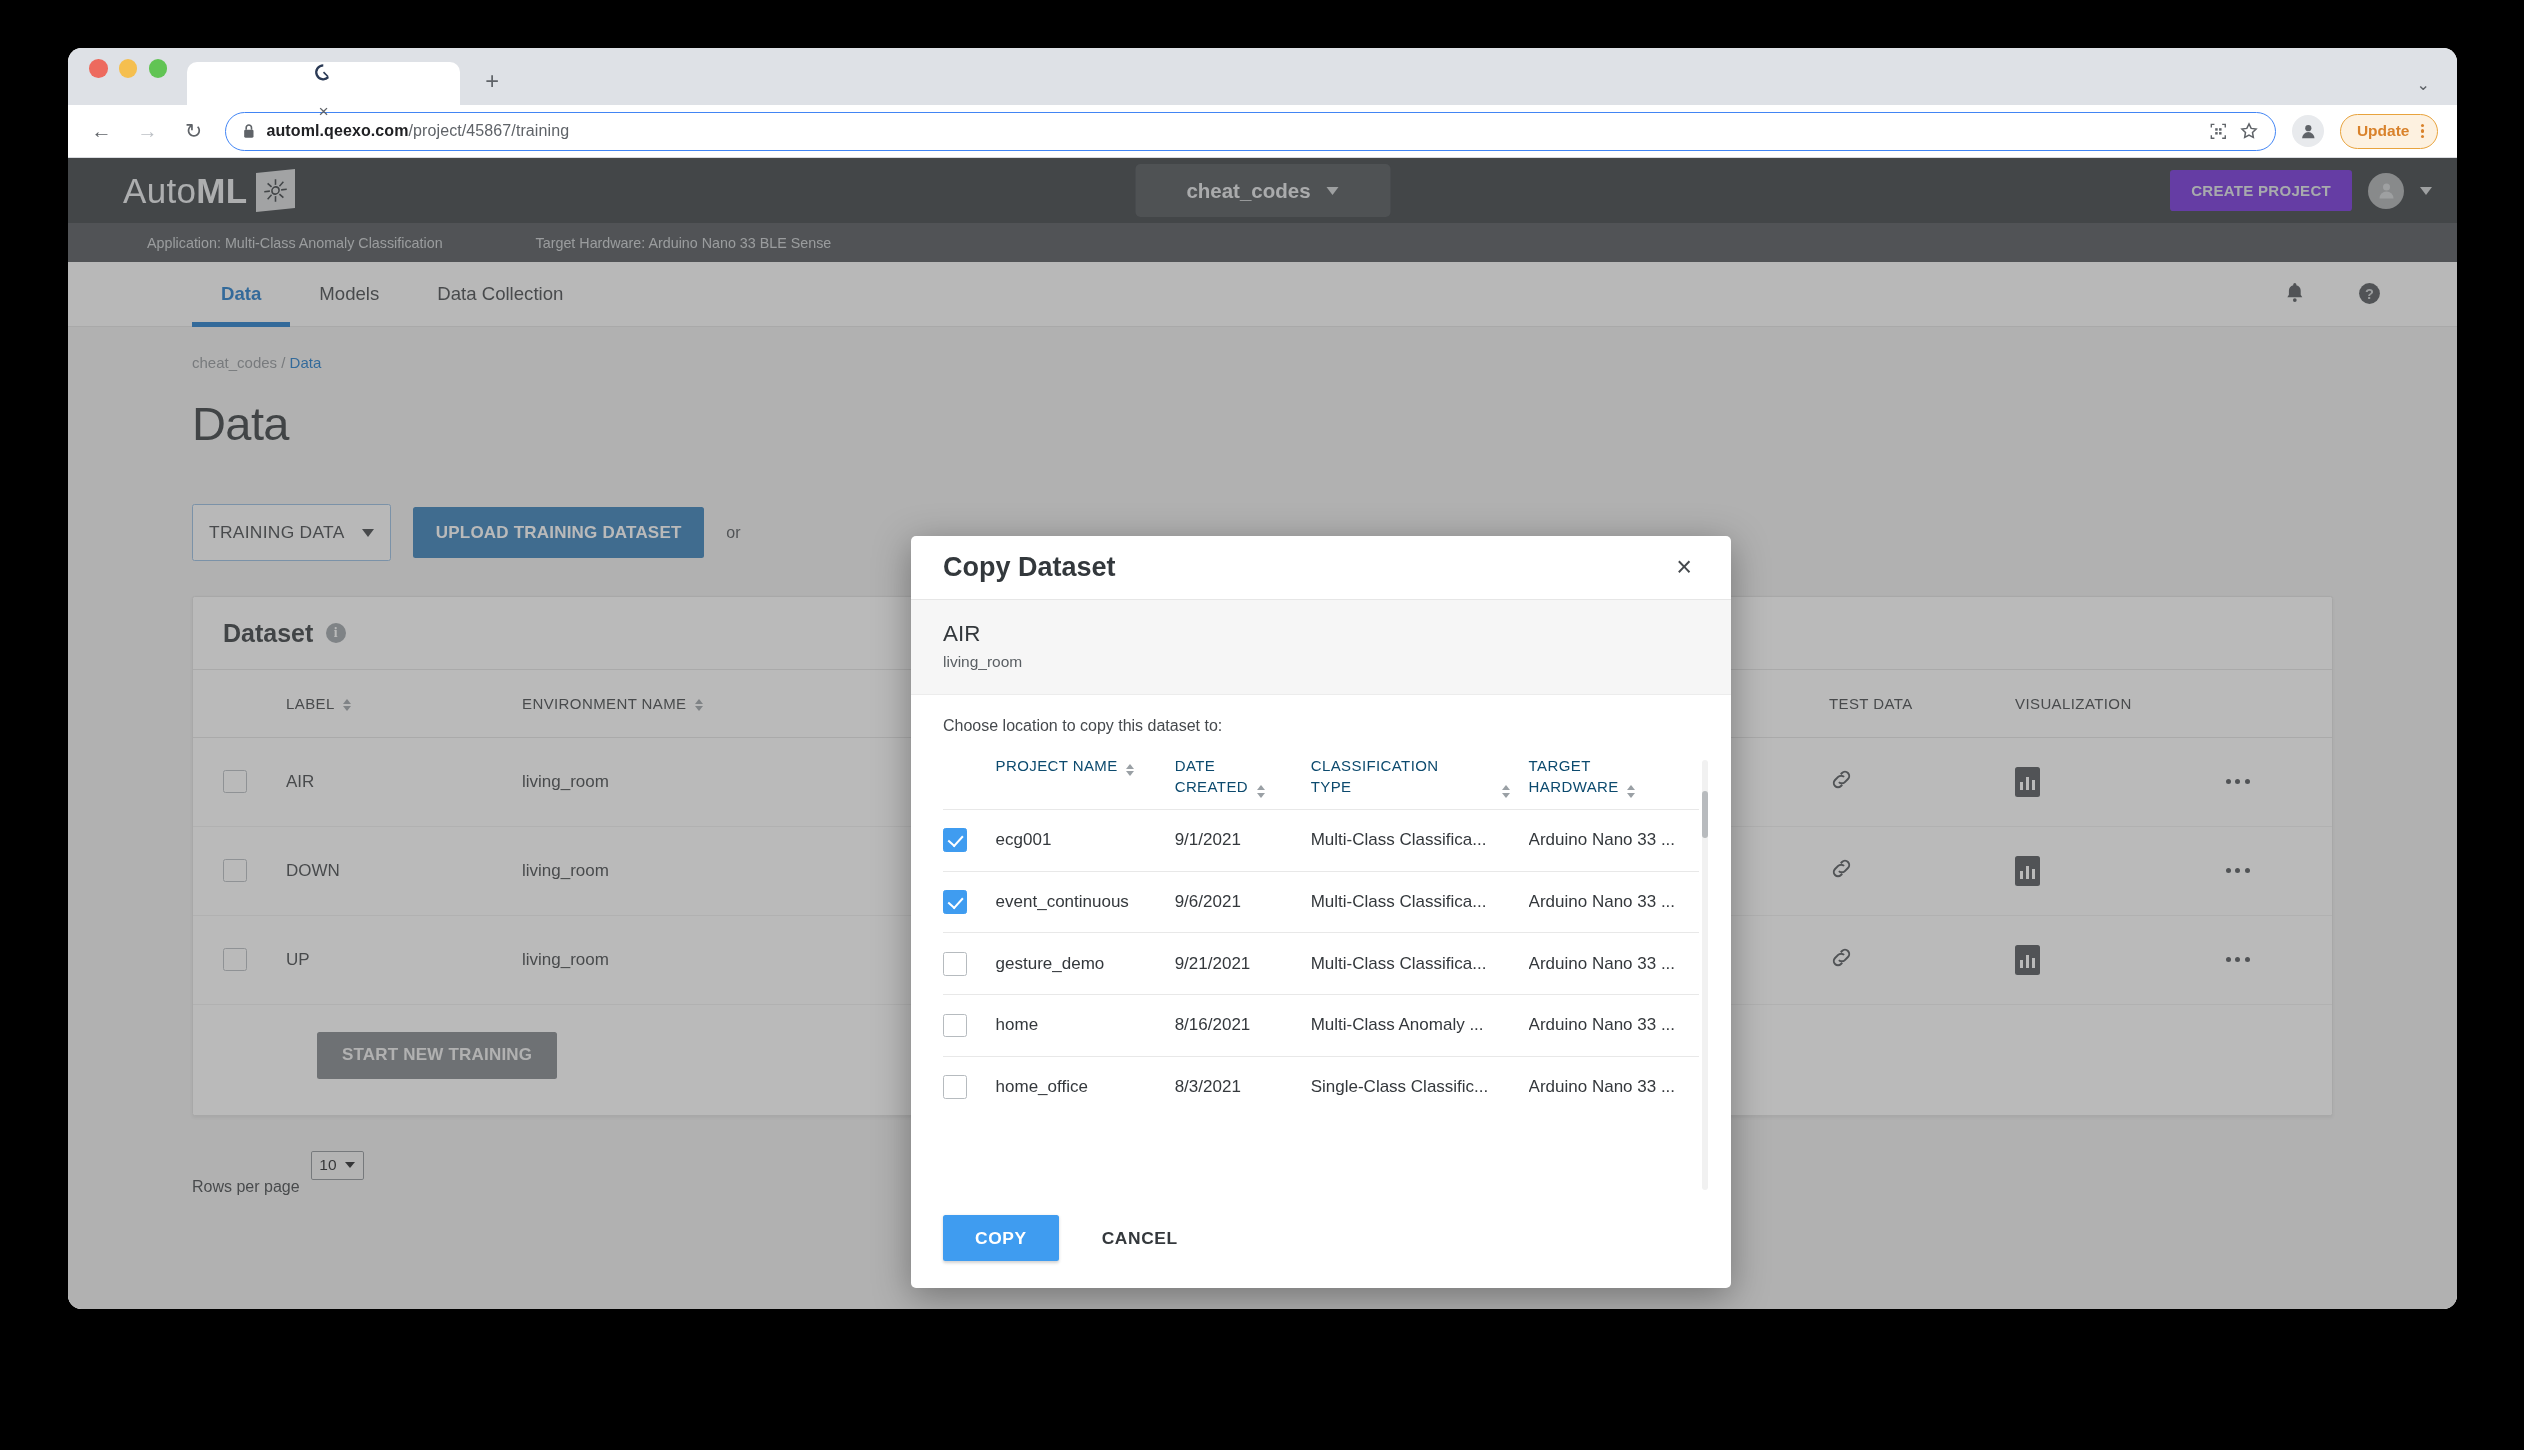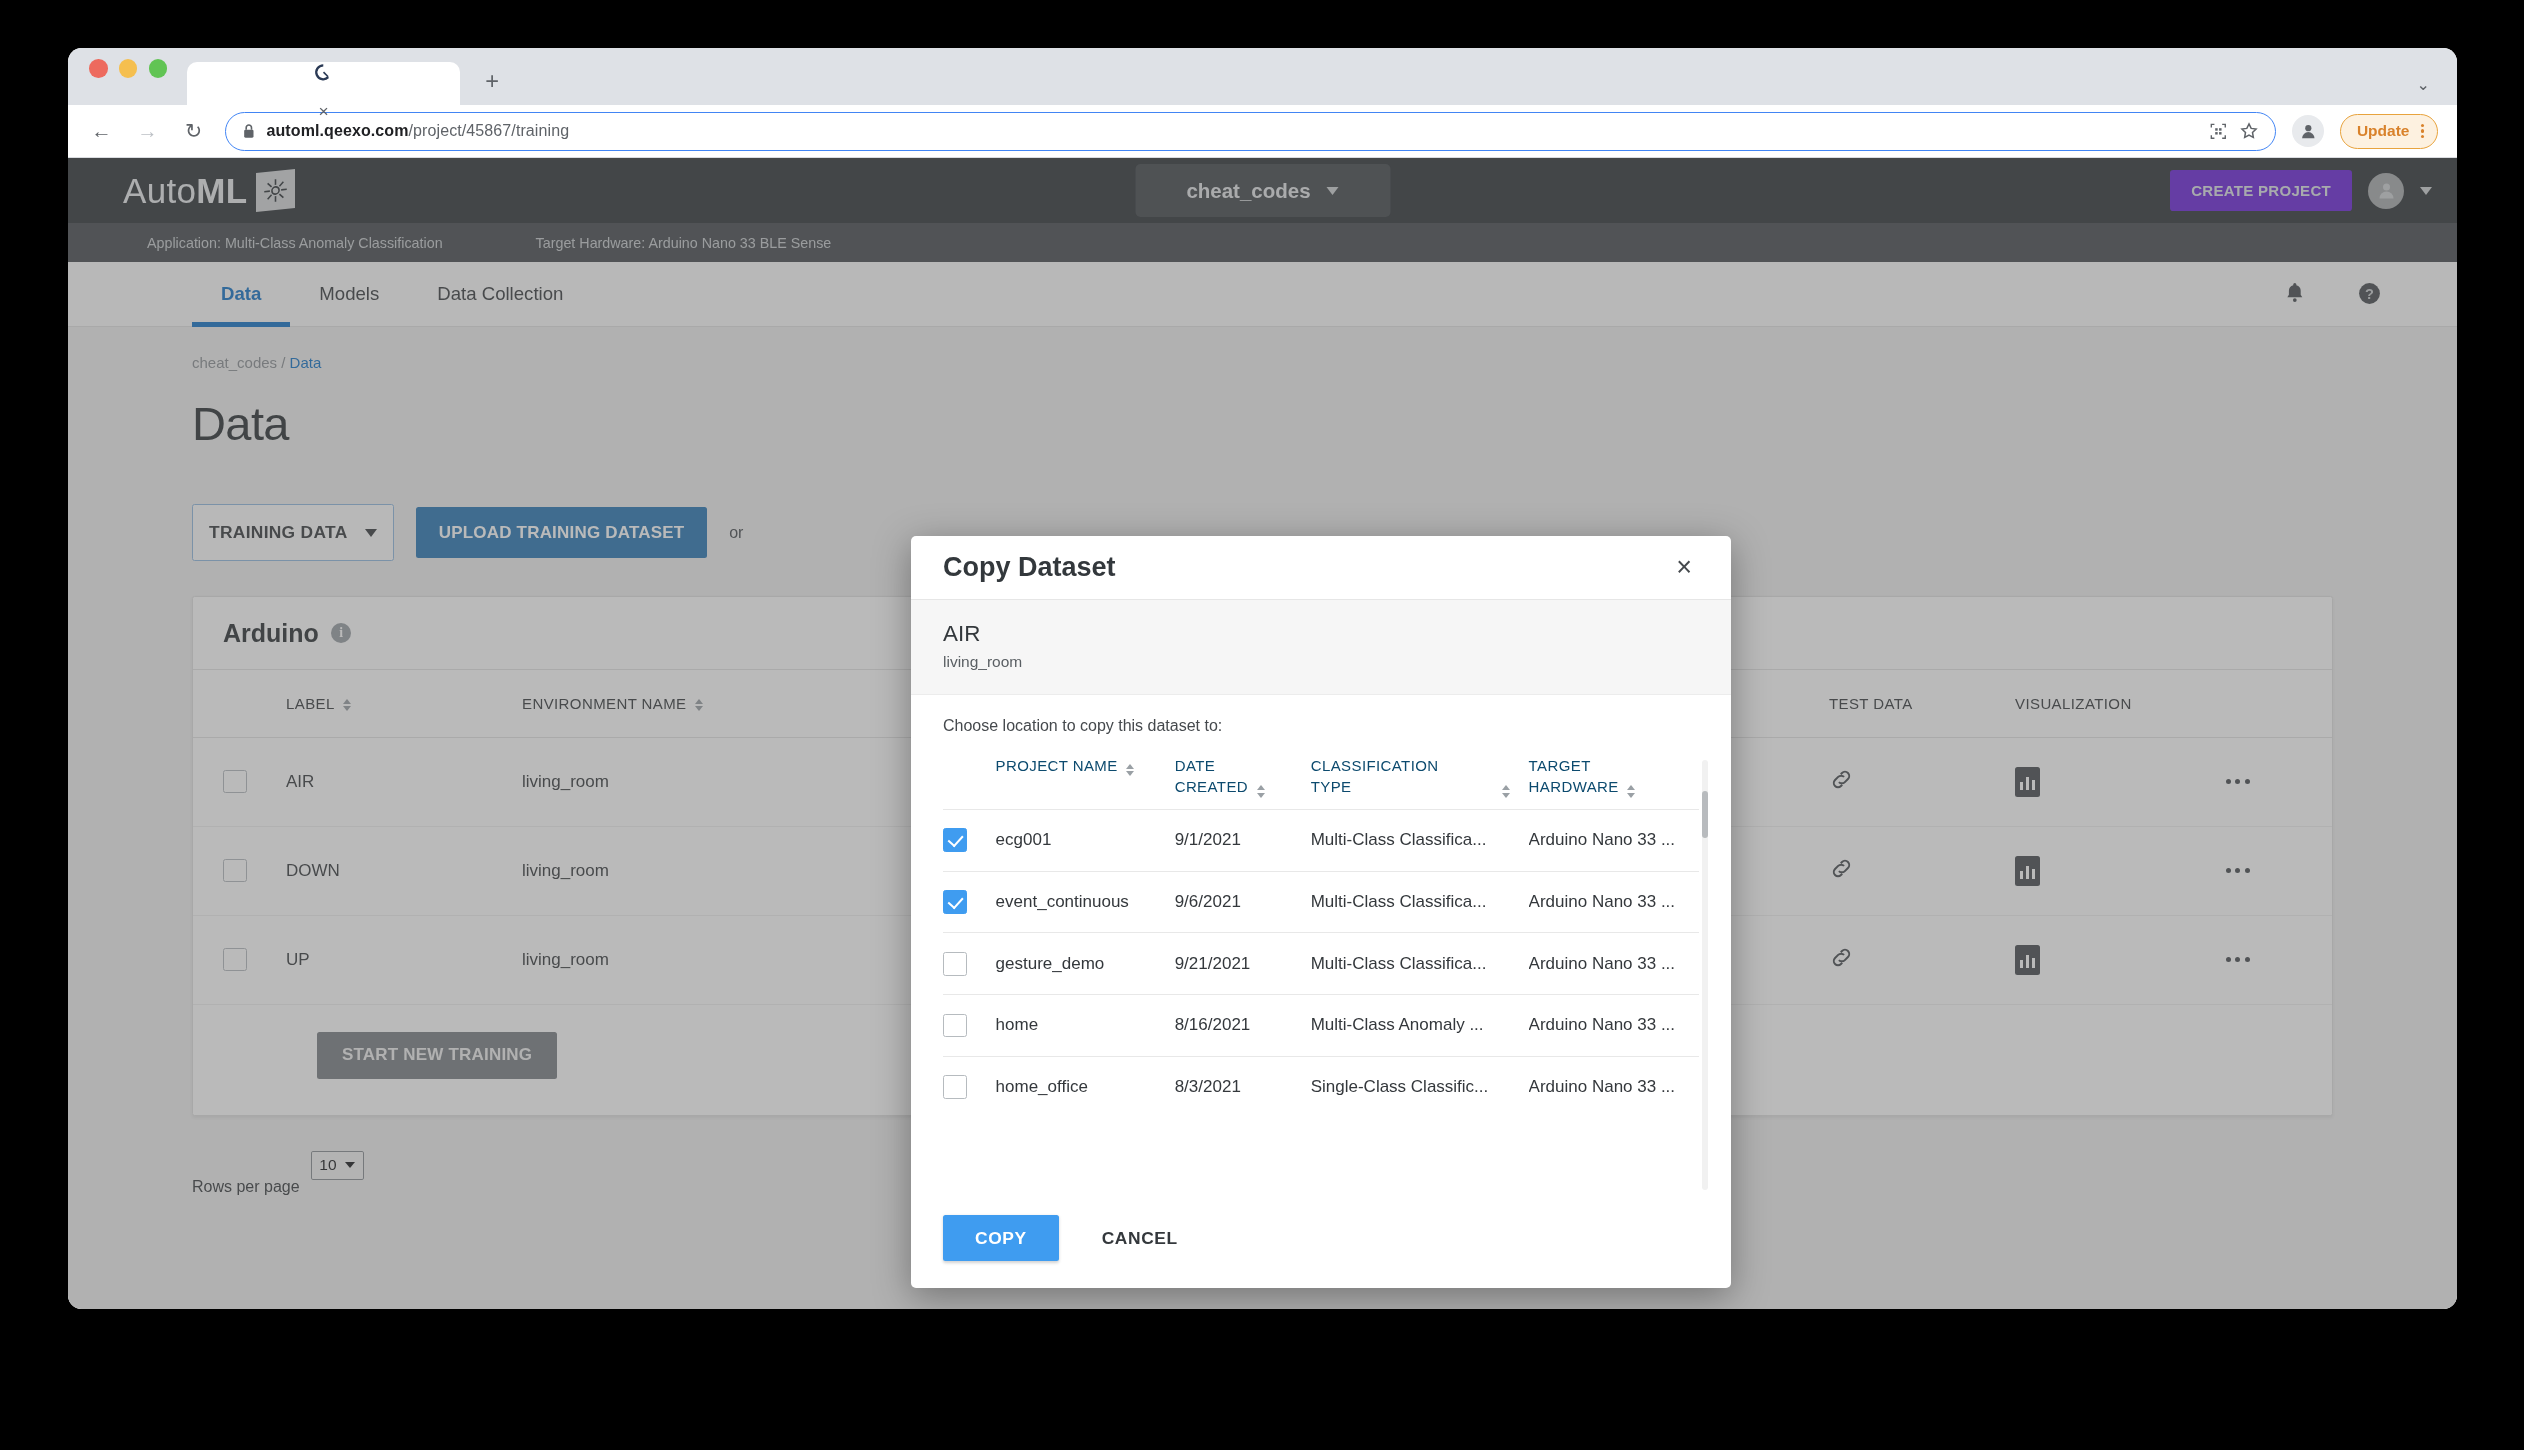--- a/index.html
+++ b/index.html
@@ -172,21 +172,21 @@
   .breadcrumb a { color:#1876c8; text-decoration:none; }
   .page-title { font-size: 47px; font-weight:400; color:#2f3437; margin-bottom: 53px; letter-spacing:-0.6px; }
 
   .controls-row { display:flex; align-items:center; gap: 22.4px; margin-bottom: 35px; }
   .select-box {
     height: 57px; min-width: 180px;
     border:1.2px solid #93bbe0; border-radius:2.5px;
     background:#fcfcfc;
     display:flex; align-items:center; justify-content:space-between;
     padding: 0 16px; gap: 17.4px;
-    font-size: 17.4px; font-weight:700; color:#3b3f42; letter-spacing:0.3px;
+    font-size: 17.4px; font-weight:400; color:#3b3f42; letter-spacing:0.3px;
   }
   .upload-btn {
     height: 51px; background:#2d79b5; color:#fff;
     display:flex; align-items:center; padding: 0 22.4px;
     border-radius:2.5px; font-size:17px; font-weight:600; letter-spacing:0.2px;
   }
   .or-text { font-size: 16px; color:#4a4f53; }
 
   
   .data-card {
@@ -480,21 +480,21 @@
           <span class="caret-down" style="border-top-color:#3b3f42;"></span>
         </div>
         <div class="upload-btn">
           <span>UPLOAD TRAINING DATASET</span>
         </div>
         <span class="or-text">or</span>
       </div>
 
       <div class="data-card">
         <div class="card-head">
-          <h2>Arduino</h2>
+          <h2>Dataset</h2>
           <span class="info-dot">i</span>
         </div>
 
         <table class="data-table">
           <thead>
             <tr>
               <th class="col-chk"></th>
               <th class="col-label"><span>LABEL</span><span class="sort-arrows">
                     <i class="up"></i>
                     <i class="dn"></i>

